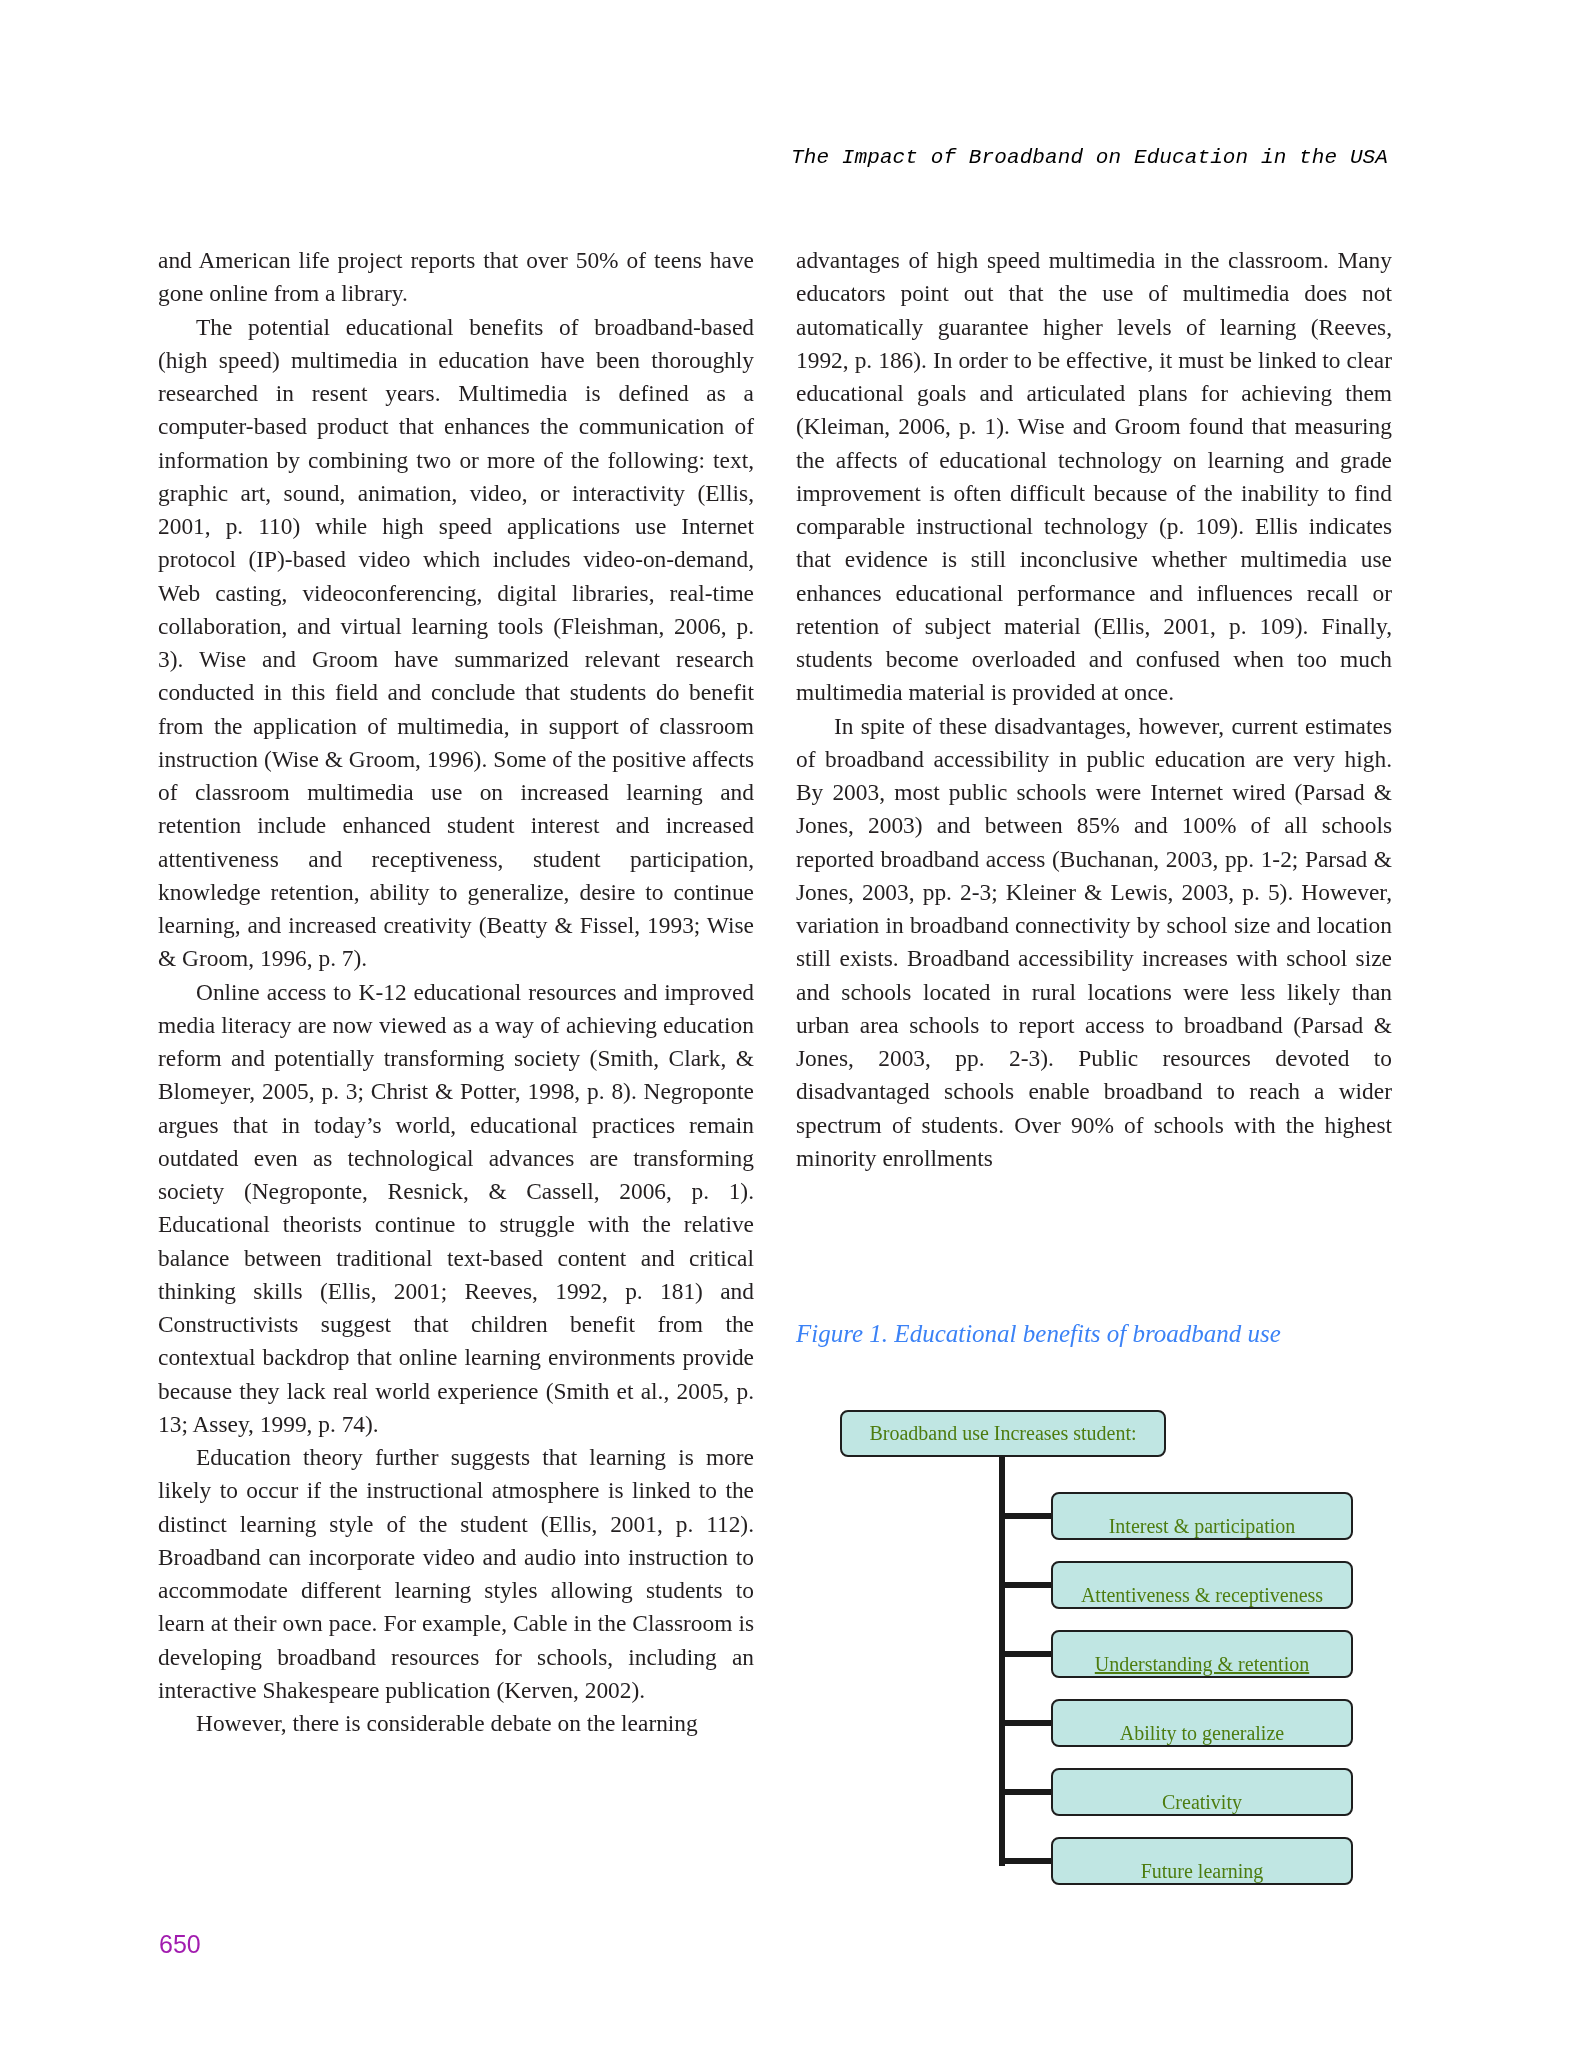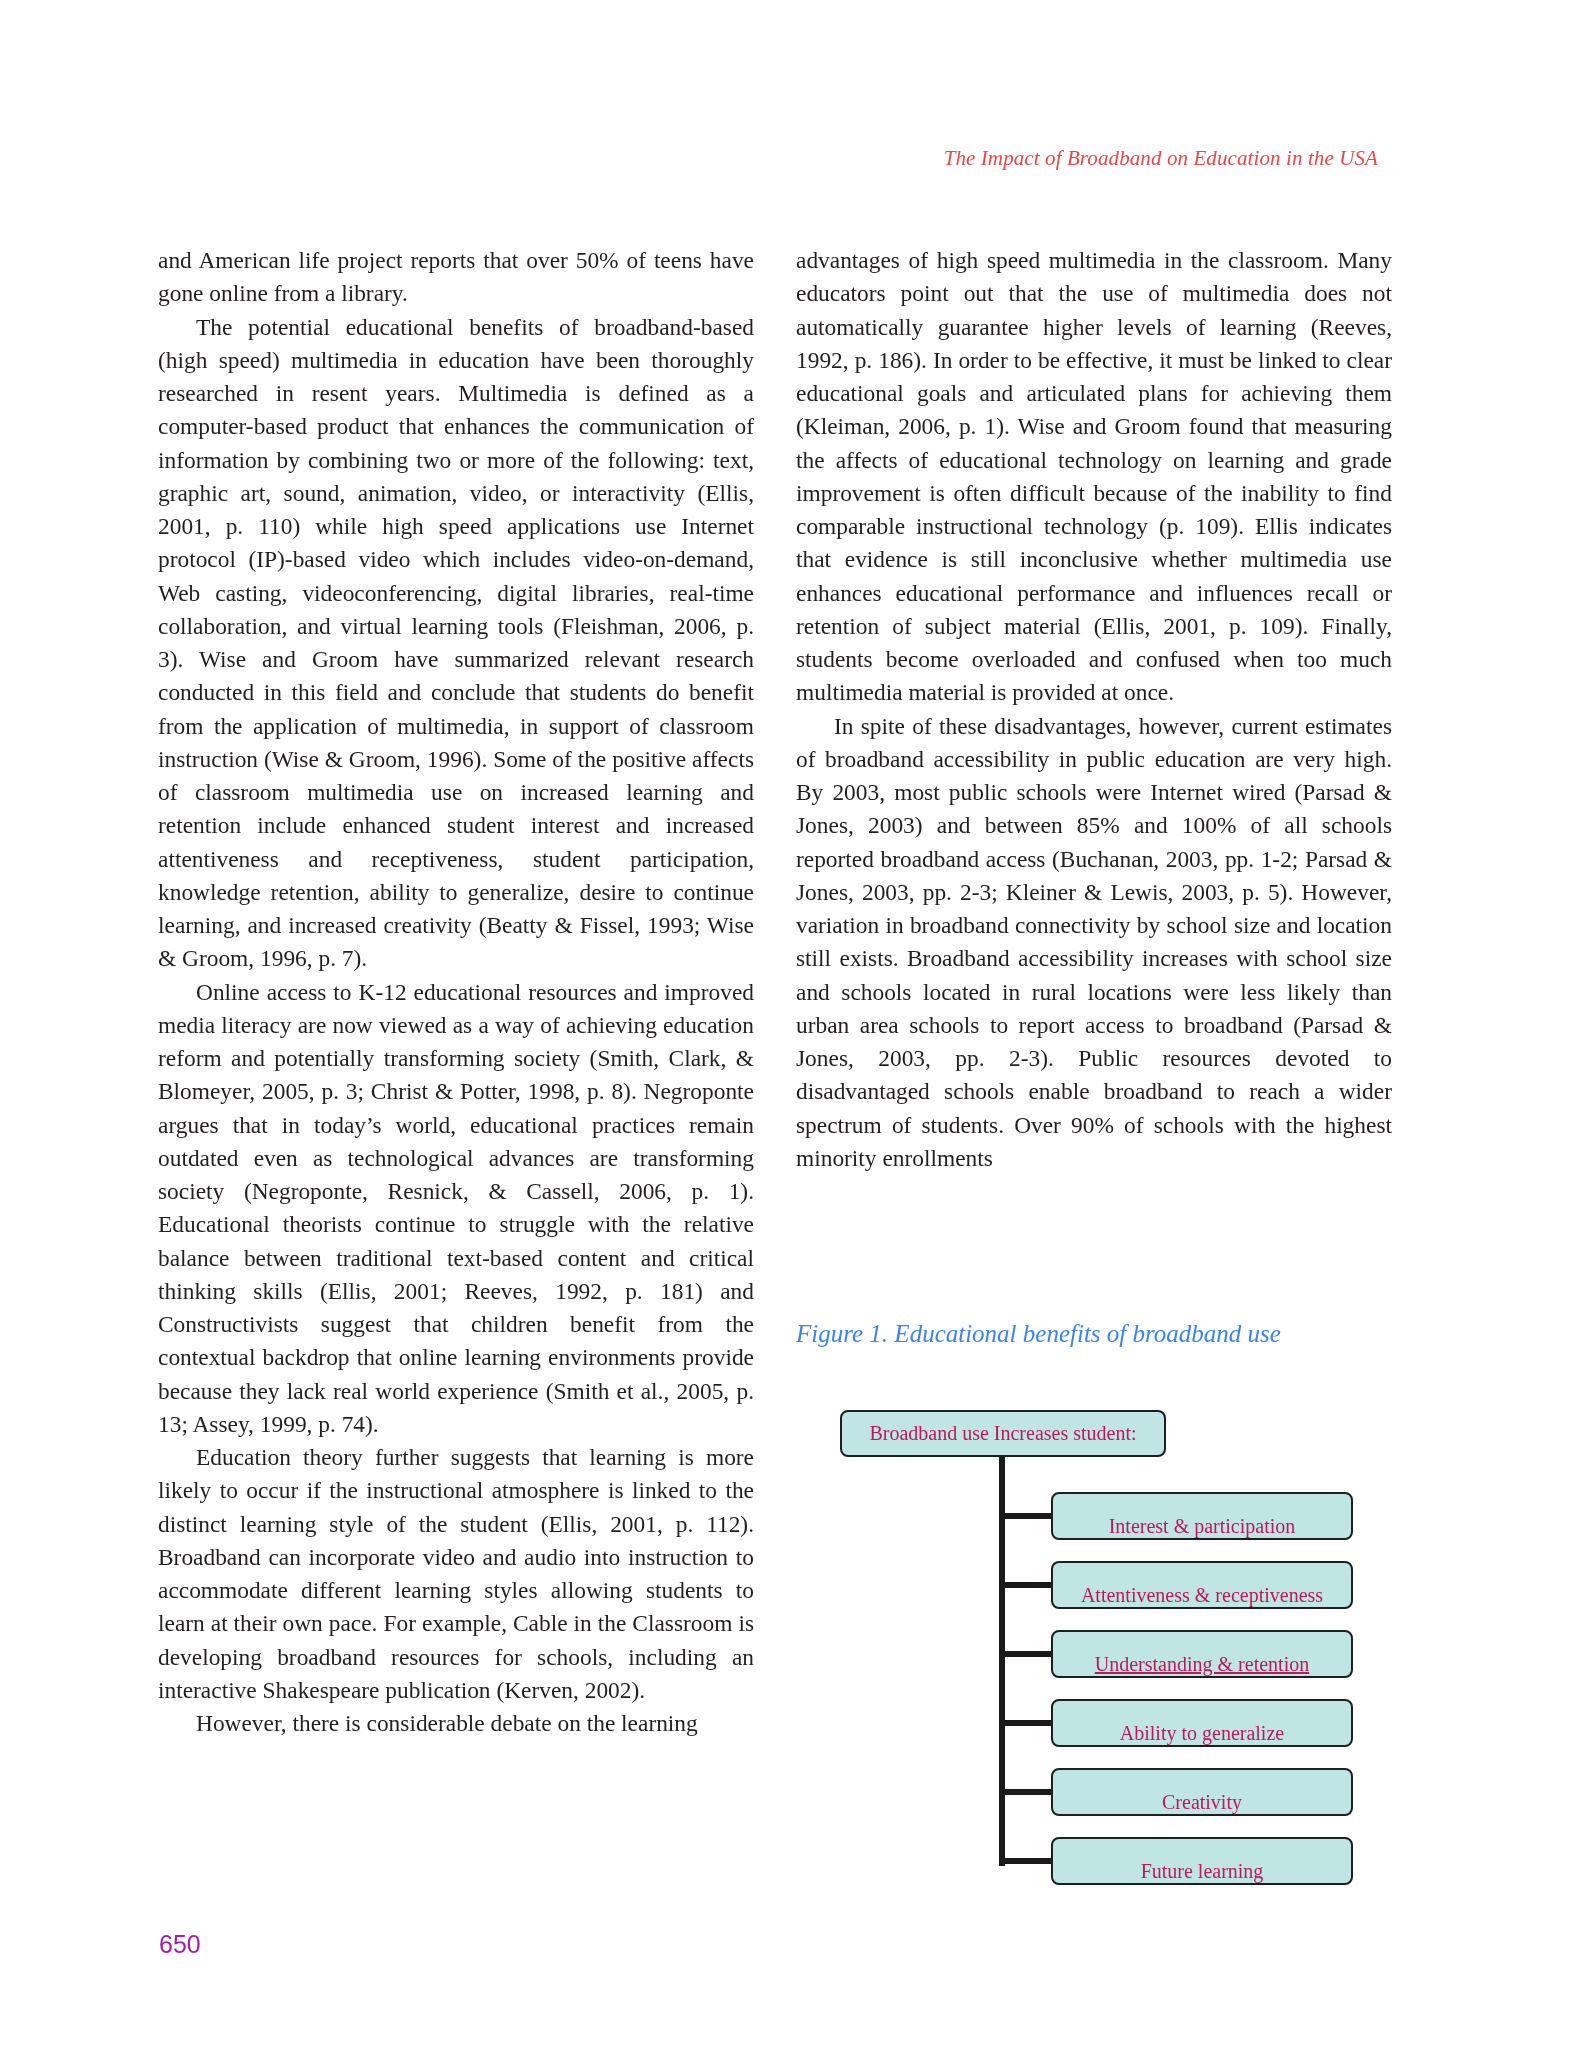--- a/index.html
+++ b/index.html
@@ -1,39 +1,39 @@
 <!DOCTYPE html>
 <html><head>
   <meta charset="utf-8">
   <style>
     html, body { margin: 0; padding: 0; background: #ffffff; }
     body { width: 1592px; height: 2048px; position: relative; overflow: hidden; color: #231f20; }
     .running-head {
-      position: absolute; top: 146px; right: 214px;
-      font-family: Liberation Serif, serif; font-style: italic;
-      font-size: 21px; color: #ef4444; letter-spacing: 0.1px;
+      position: absolute; top: 146px; right: 204px;
+      font-family: Liberation Mono, monospace; font-style: italic;
+      font-size: 21px; color: #000000; letter-spacing: 0.1px;
     }
     .col {
       position: absolute; top: 244px; width: 596px;
       font-family: "Liberation Serif", serif; font-size: 23.4px; line-height: 33.25px;
       text-align: justify; hyphens: manual;
     }
     .col-left { left: 158px; }
     .col-right { left: 796px; }
     .col p { margin: 0; }
     .col p.indent { text-indent: 38px; }
     .figure-caption {
       position: absolute; top: 1320px; left: 796px;
       font-family: "Liberation Serif", serif; font-style: italic; font-size: 25px;
       color: #3b82f6;
     }
     .diagram { position: absolute; left: 0; top: 0; width: 1592px; height: 2048px; pointer-events: none; }
     .node {
       position: absolute; background: #c0e6e3; border: 2px solid #1e1e1e; border-radius: 8px;
-      box-sizing: border-box; font-family: "Liberation Serif", serif; font-size: 20px; color: #be185d;
+      box-sizing: border-box; font-family: "Liberation Serif", serif; font-size: 20px; color: #4d7c0f;
       display: flex; align-items: center; justify-content: center; pointer-events: auto;
     }
     .root-node { left: 840px; top: 1410px; width: 326px; height: 47px; }
     .child-node { left: 1051px; width: 302px; height: 48px; align-items: flex-end; }
     .trunk { position: absolute; left: 999px; top: 1457px; width: 6px; height: 409px; background: #1a1a1a; }
     .branch { position: absolute; left: 999px; width: 53px; height: 6px; background: #1a1a1a; }
     .page-number {
       position: absolute; top: 1930px; left: 159px;
       font-family: "Liberation Sans", sans-serif; font-size: 25px; color: #a21caf;
     }

